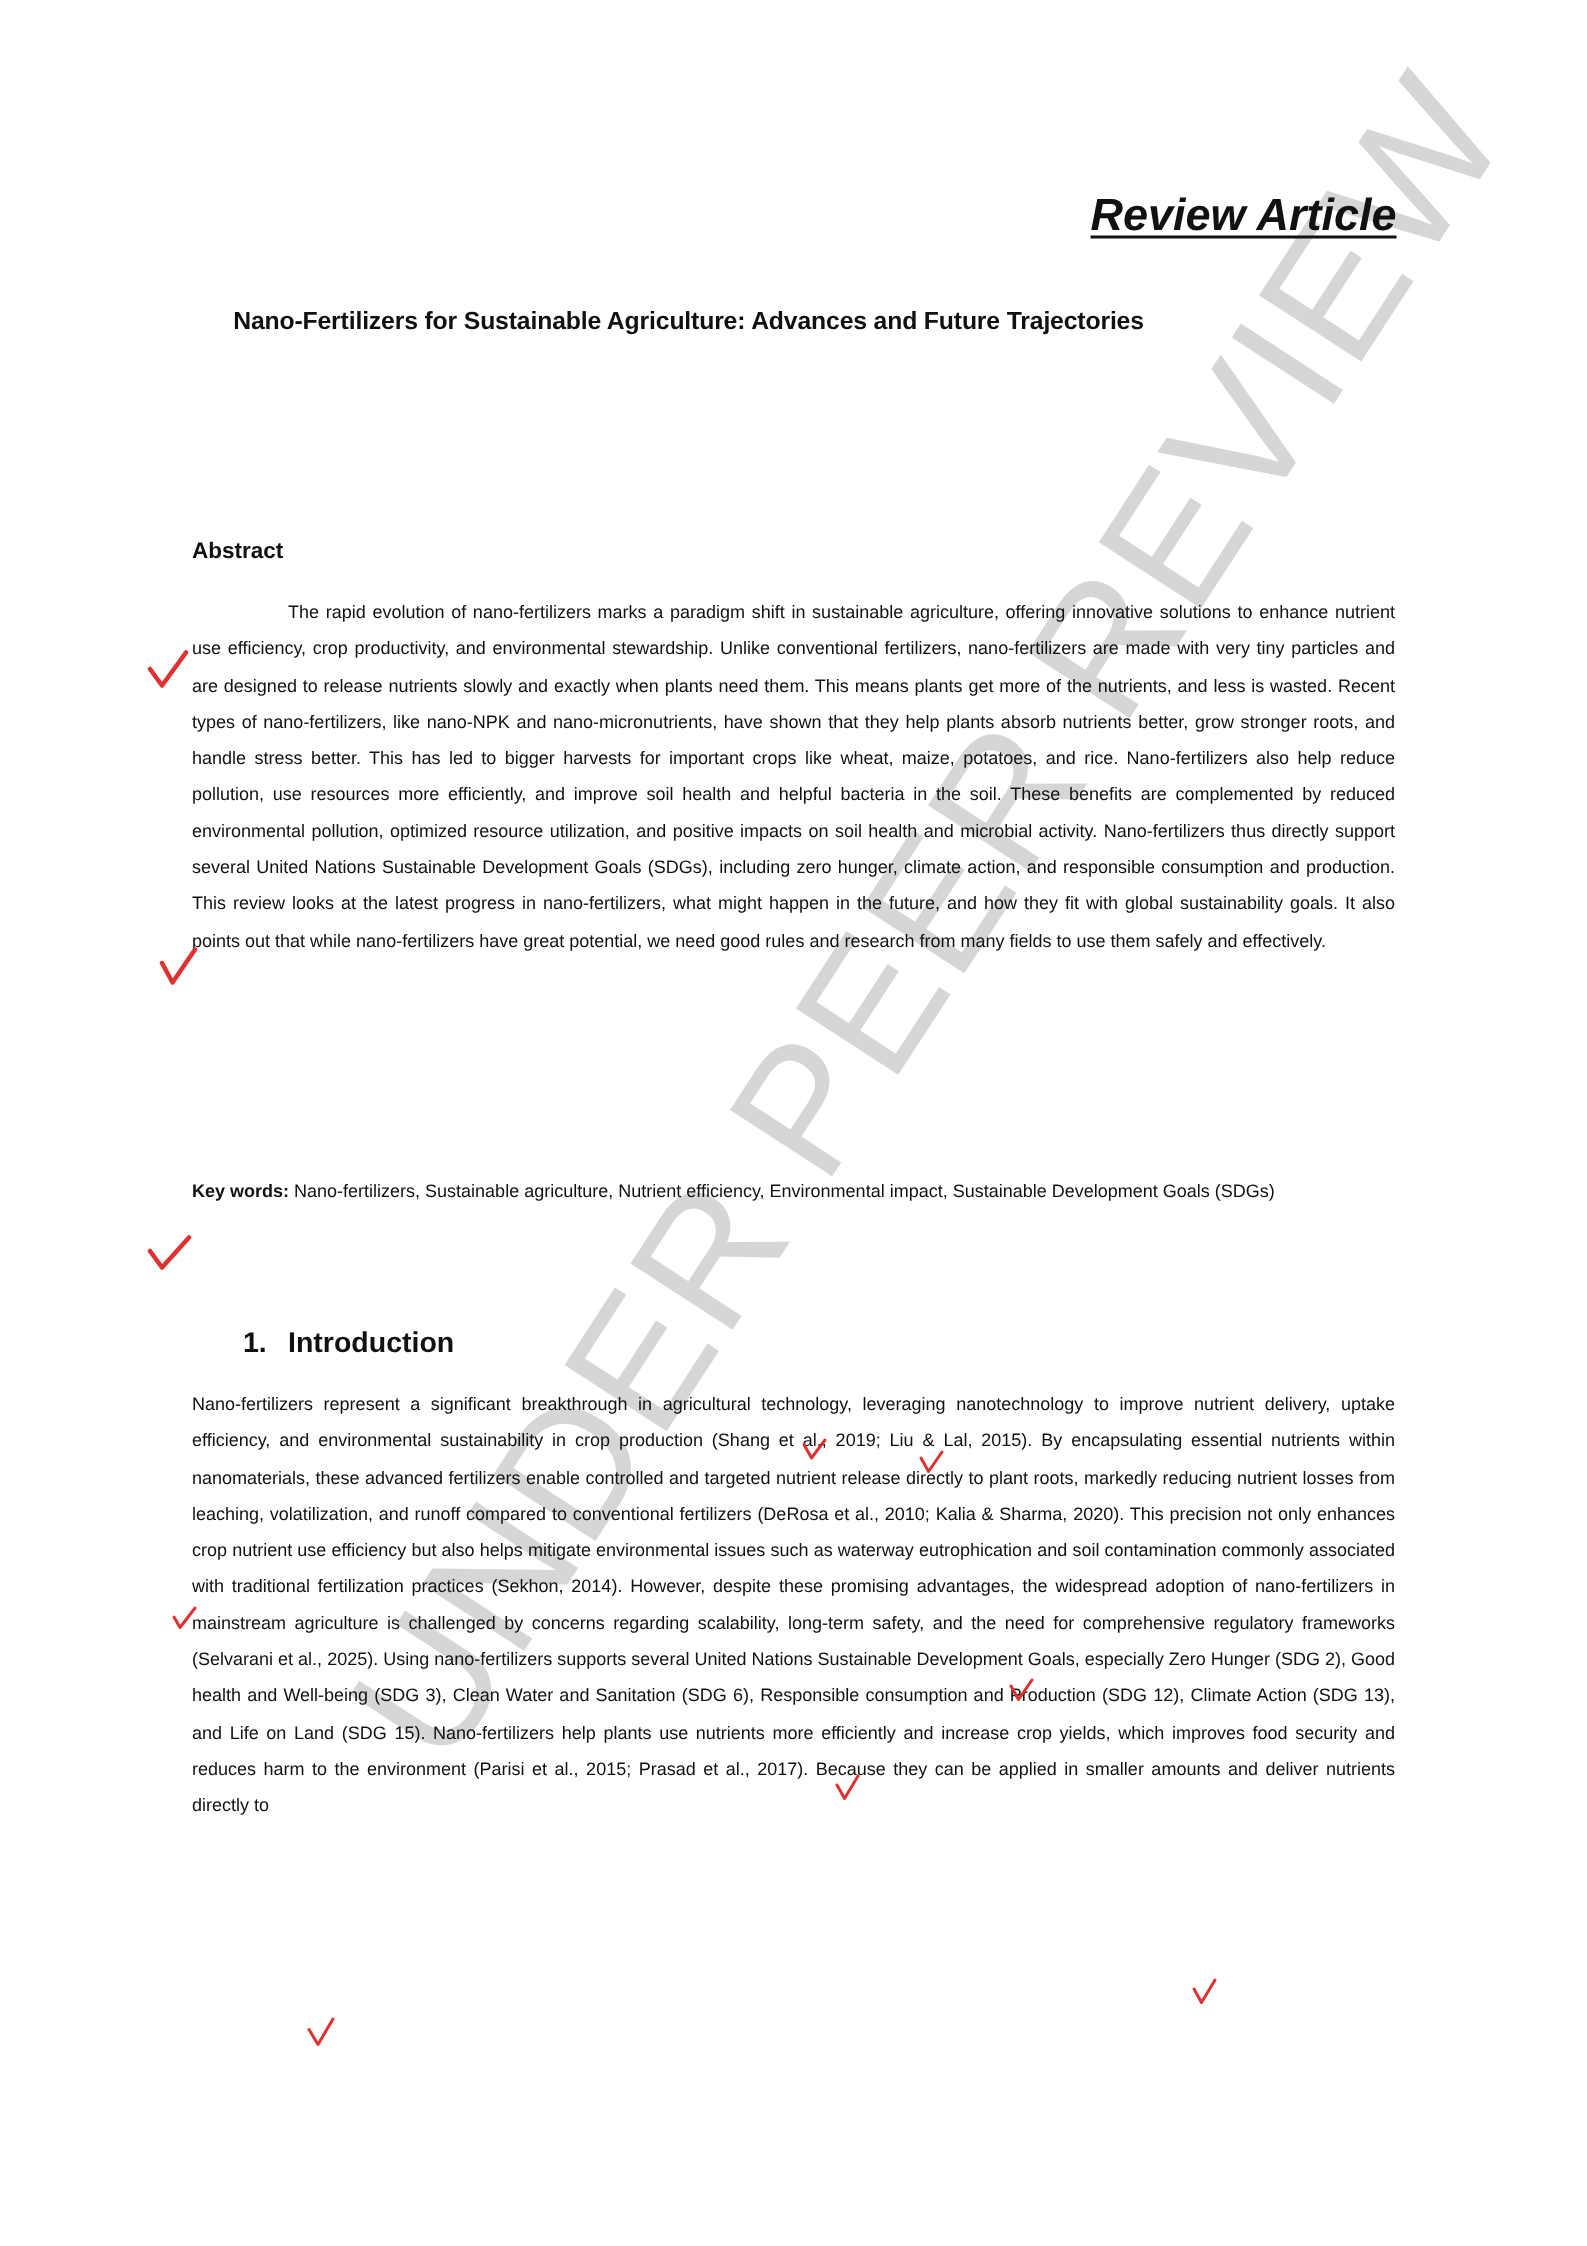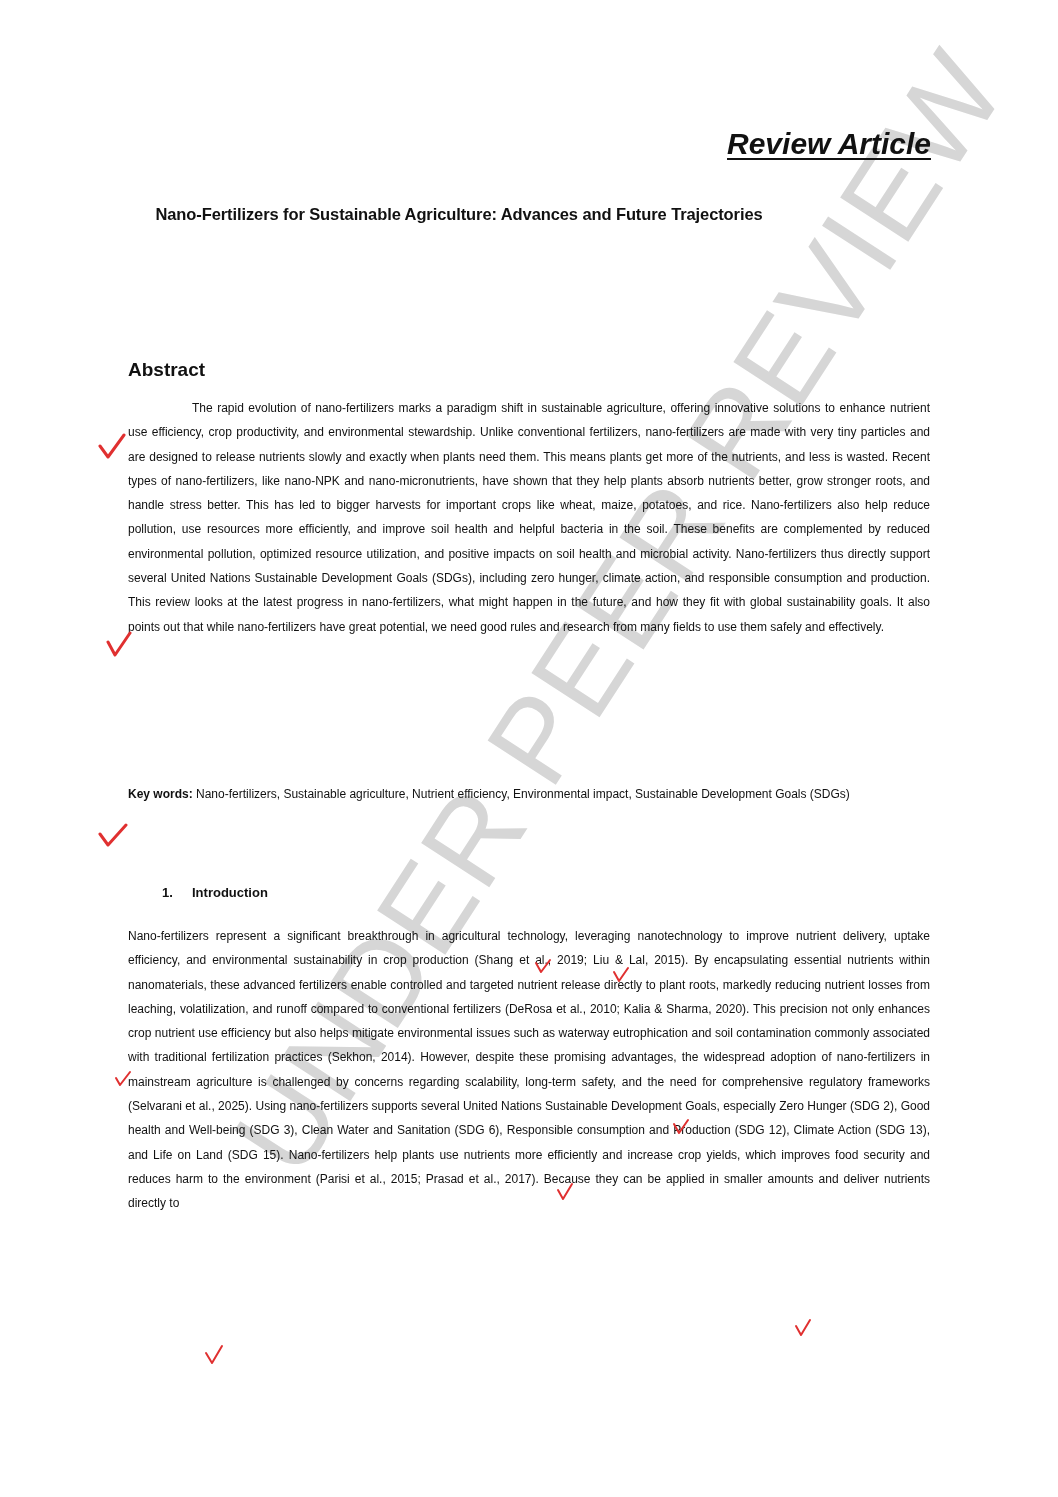--- a/index.html
+++ b/index.html
@@ -15,30 +15,30 @@
   .content { position: absolute; left: 0; top: 0; width: 1058px; height: 1497px; z-index: 1; }
   .review-label {
     position: absolute; right: 127px; top: 127px;
     font-size: 30px; font-weight: bold; font-style: italic; text-decoration: underline;
     text-decoration-thickness: 2px; text-underline-offset: 4px;
   }
   .title {
     position: absolute; left: 0; width: 918px; top: 205px; text-align: center;
     font-size: 16.5px; font-weight: bold; letter-spacing: -0.1px;
   }
-  .section-heading { position: absolute; left: 128px; font-size: 19px; font-weight: bold; }
+  .section-heading { position: absolute; left: 128px; font-size: 15px; font-weight: bold; }
   .abstract-heading { top: 359px; }
   .para {
     position: absolute; left: 128px; width: 802px;
     font-size: 12px; line-height: 24.3px; text-align: justify;
   }
   .abstract-text { top: 396px; text-indent: 64px; }
   .keywords { top: 782px; }
   .keywords .kw-label { font-weight: bold; }
-  .intro-heading { position: absolute; left: 162px; top: 885px; font-size: 13px; font-weight: bold; }
+  .intro-heading { position: absolute; left: 162px; top: 885px; font-size: 19px; font-weight: bold; }
   .intro-heading .num { display: inline-block; width: 30px; }
   .intro-text { top: 924px; }
   .check { position: absolute; z-index: 2; }
   .check svg { display: block; }
 </style>
 </head>
 <body>
 
 <div class="page">
 

